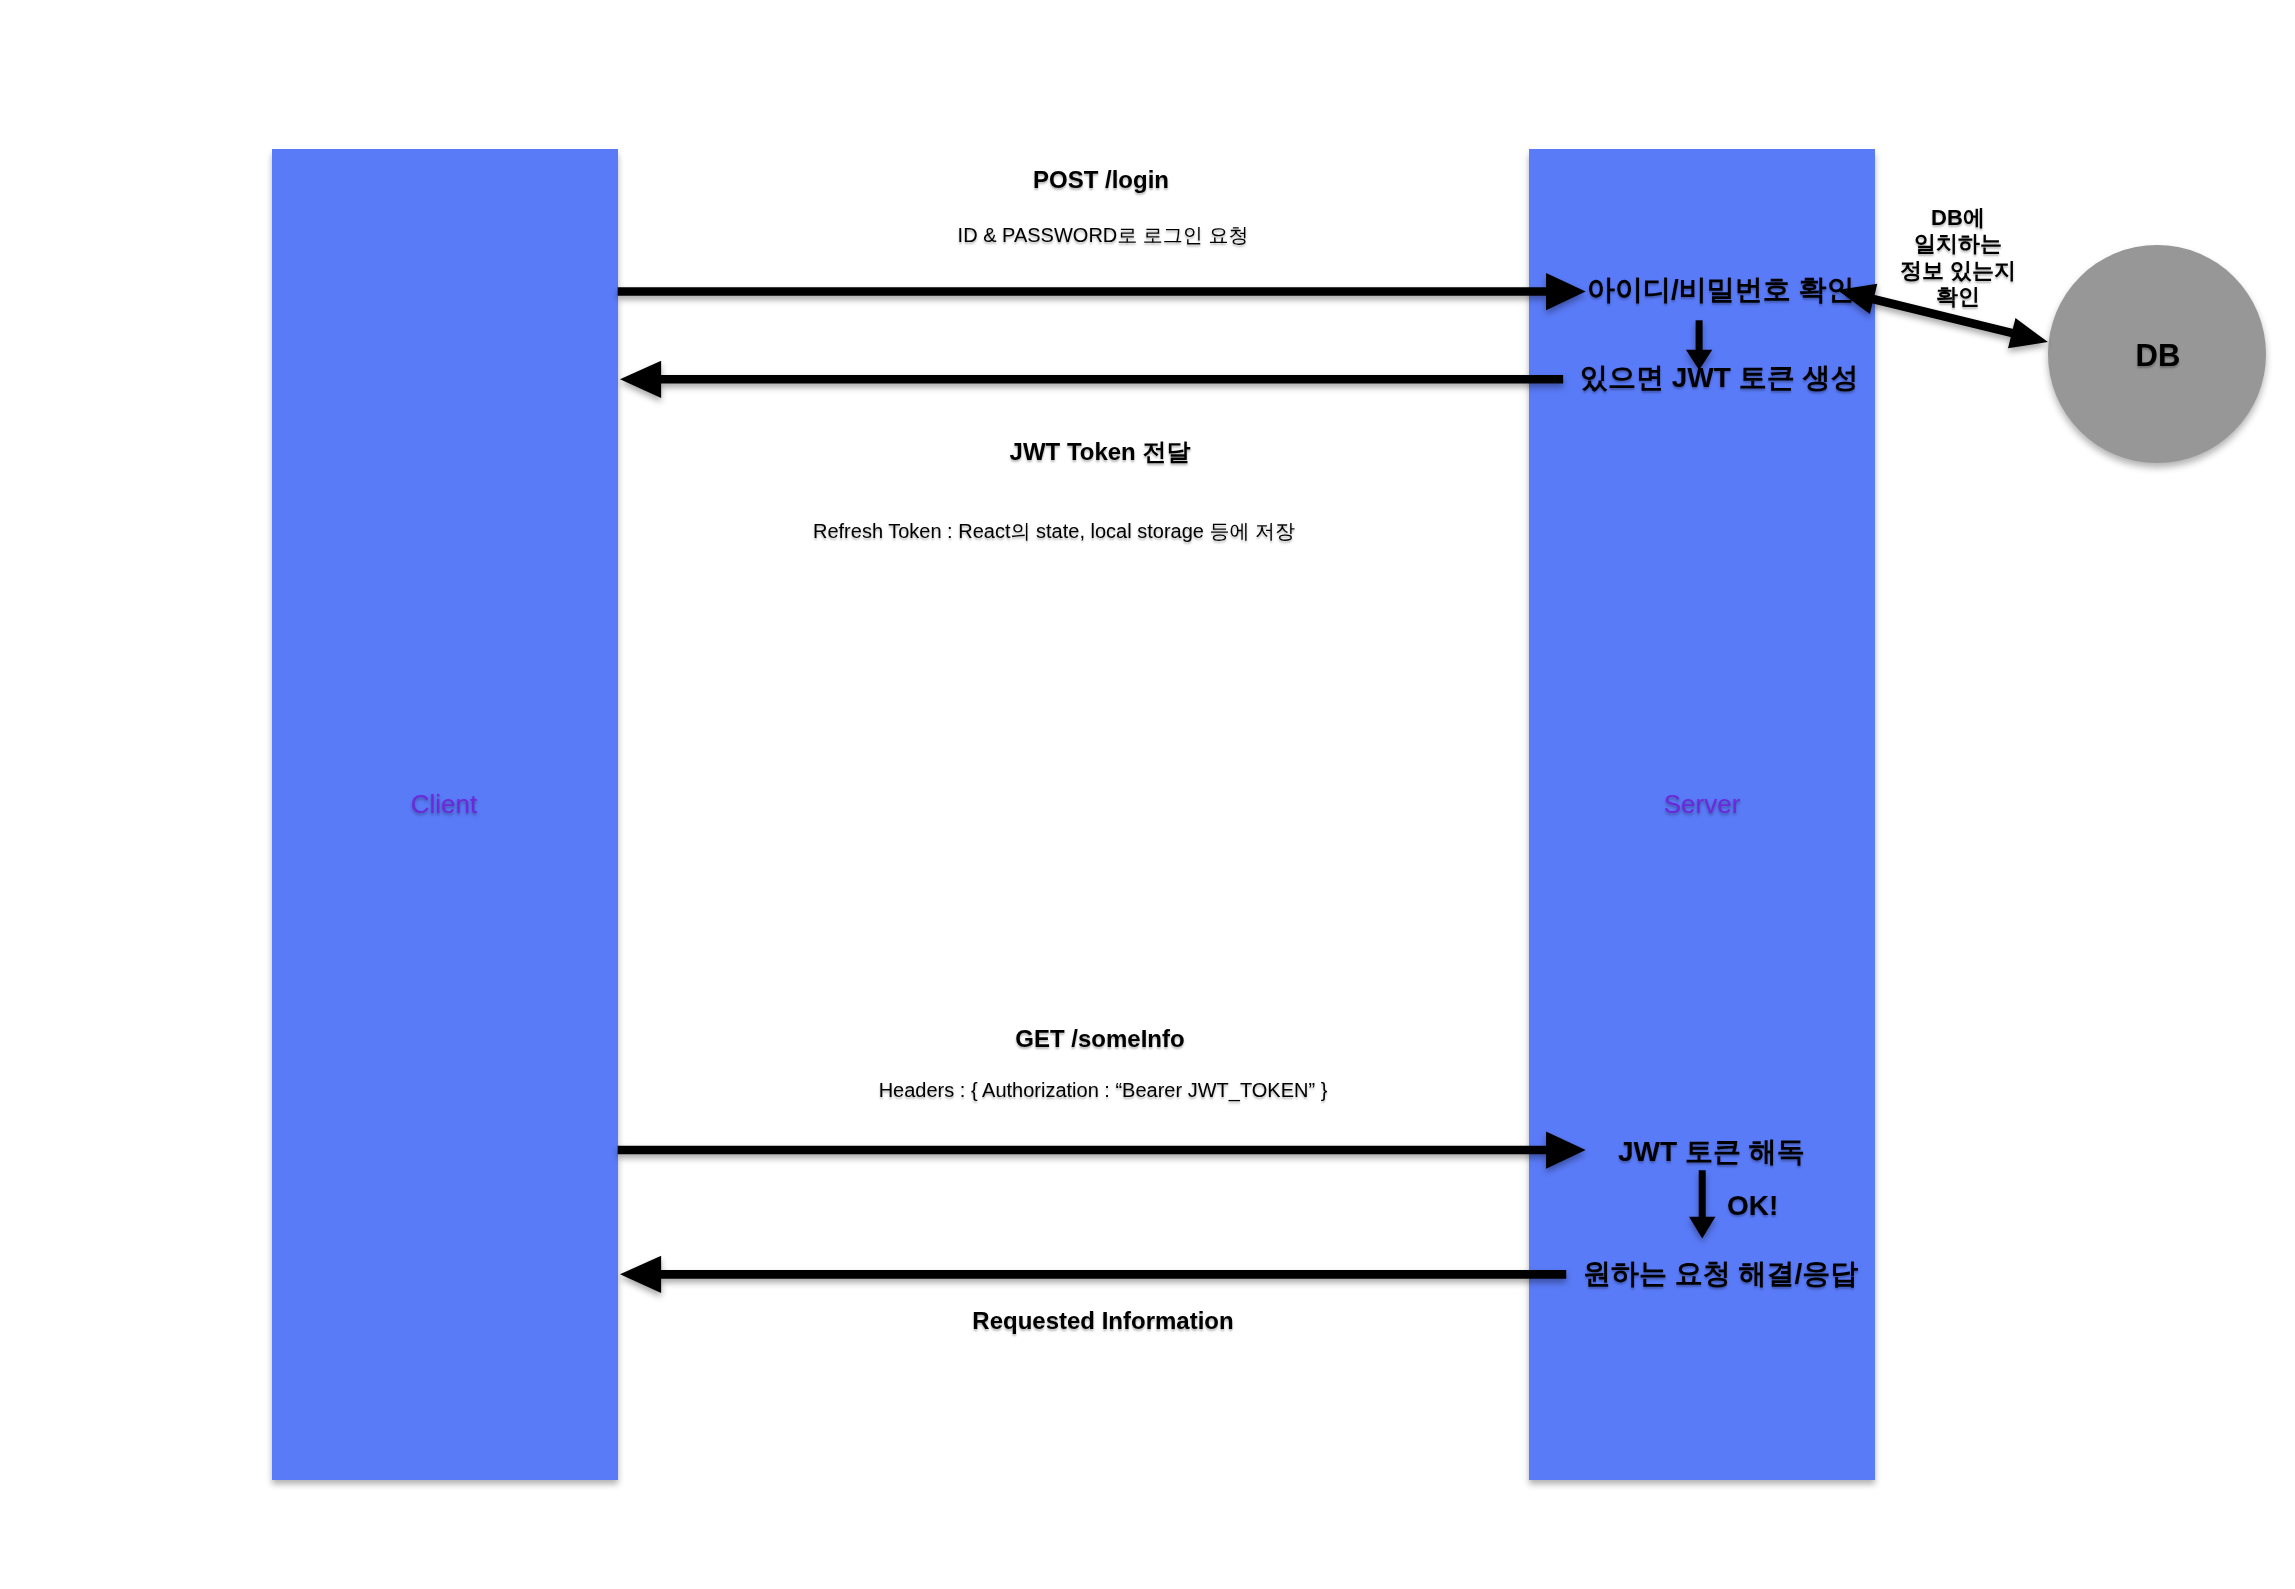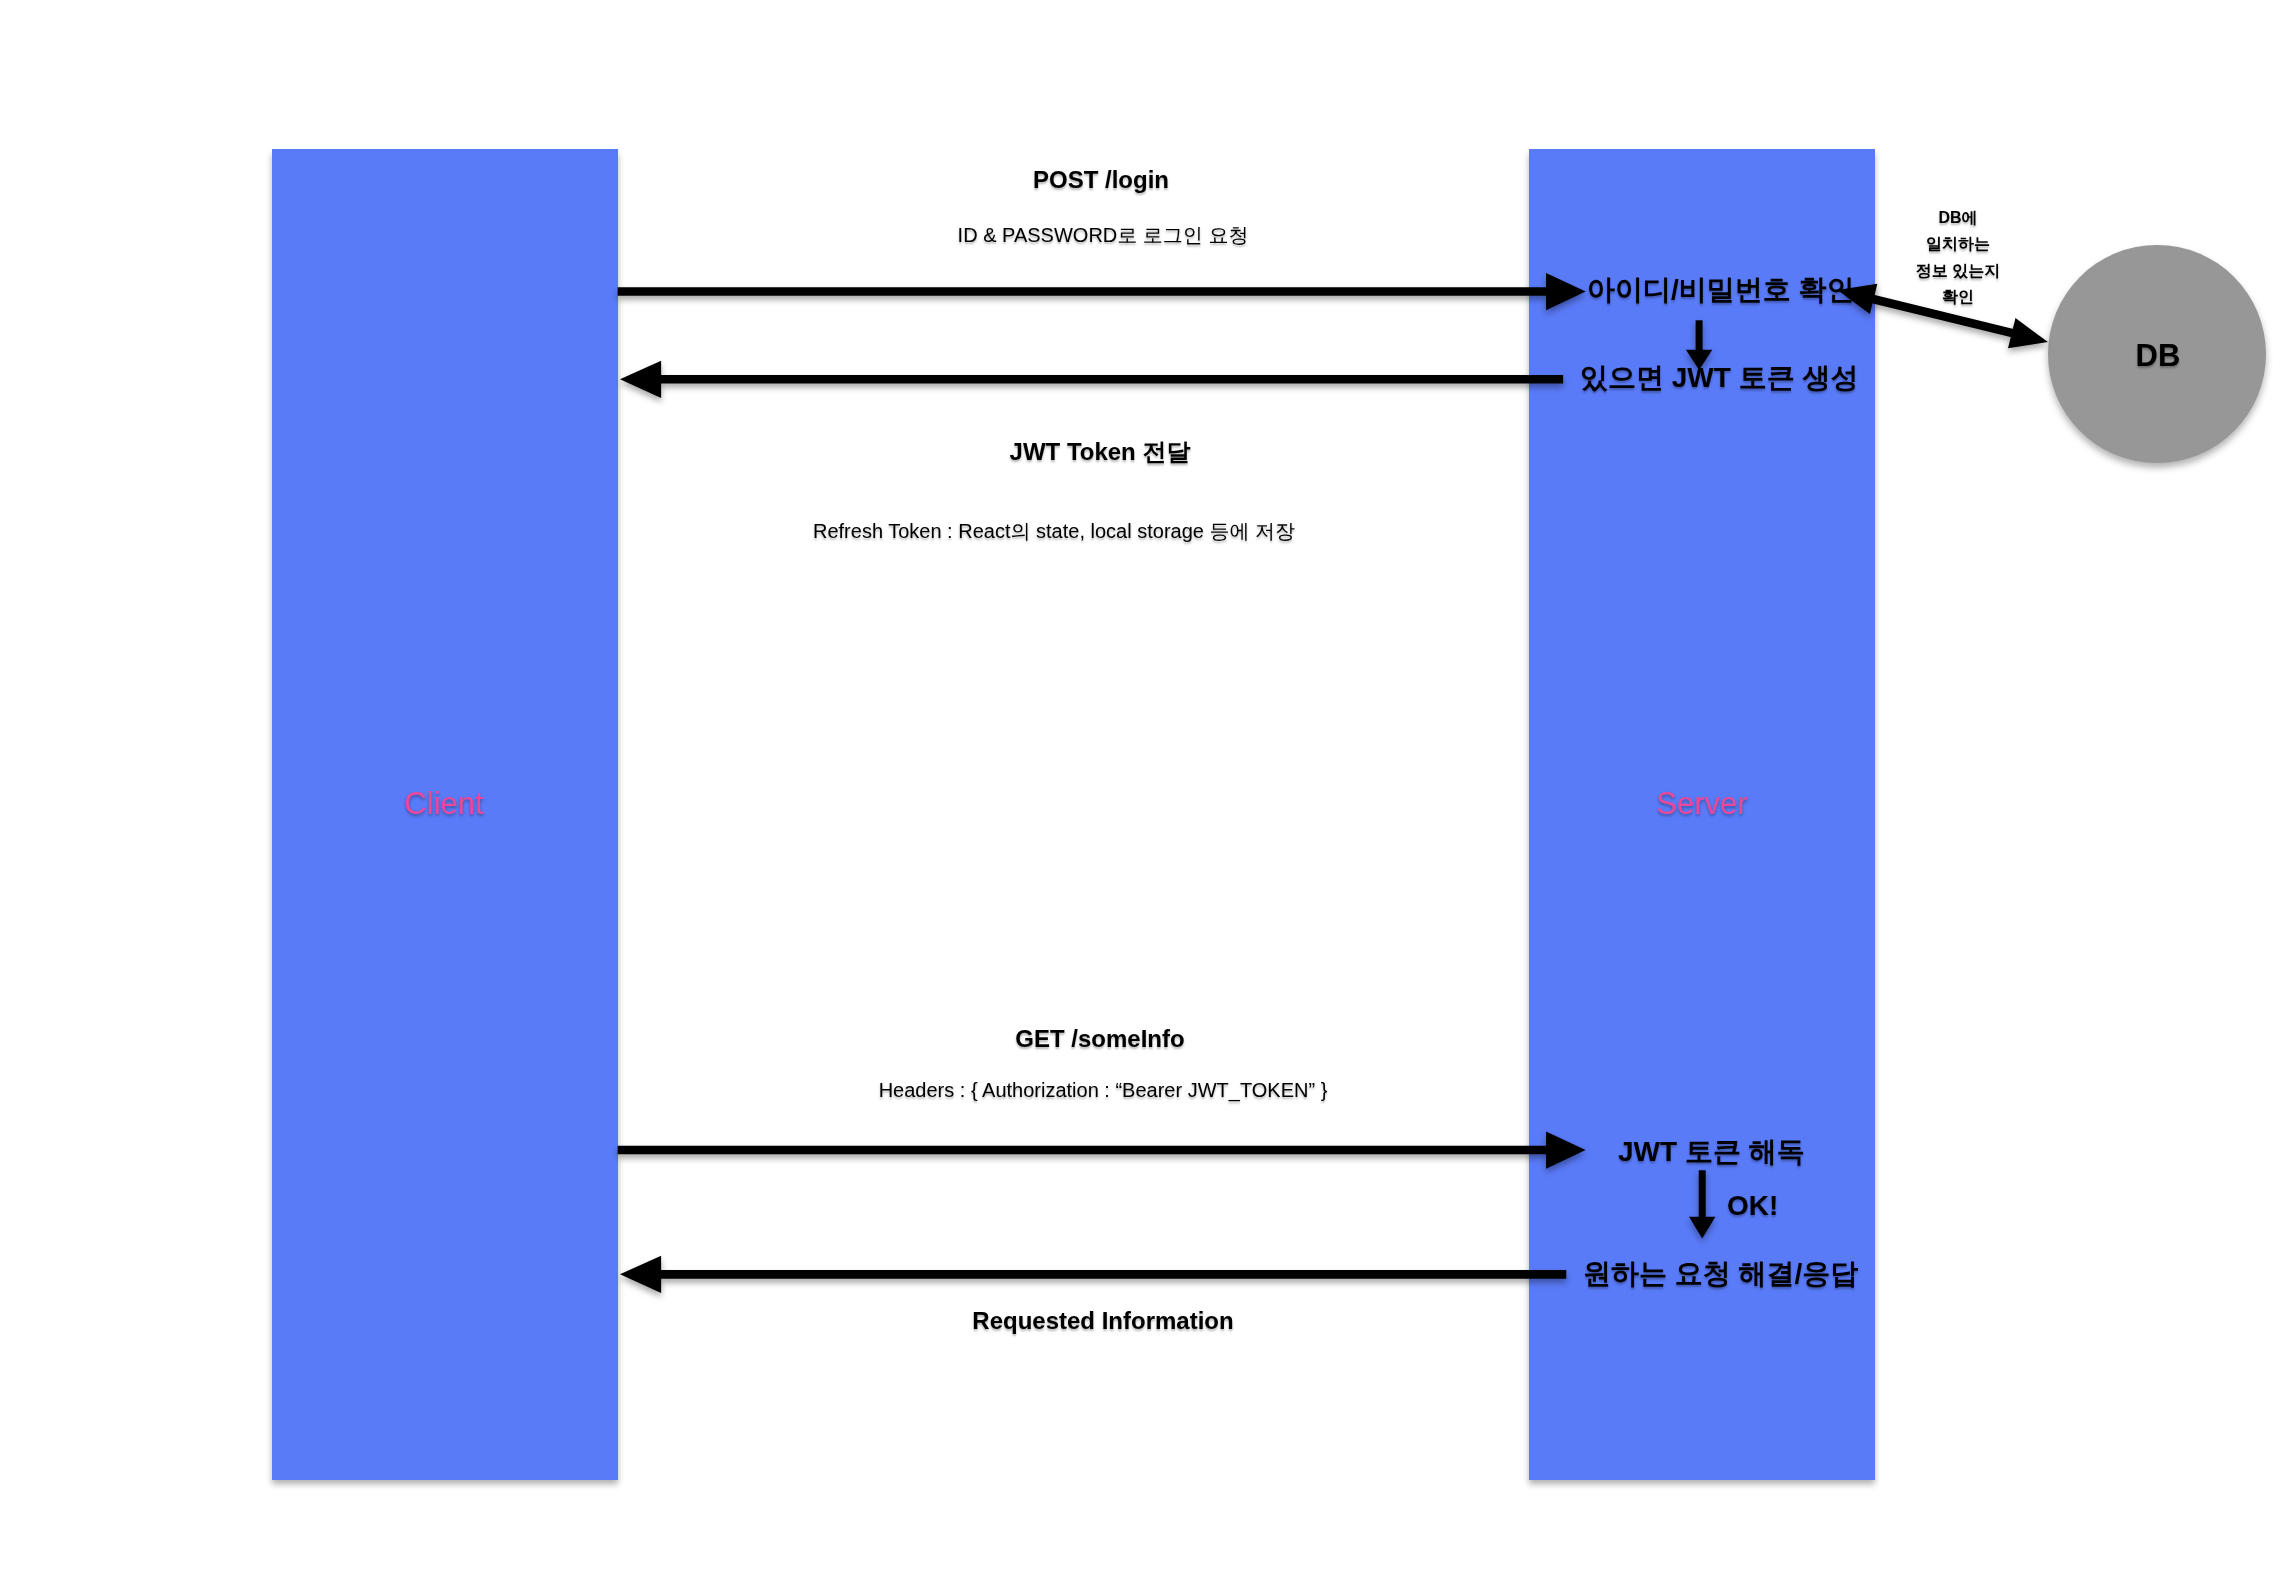--- a/index.html
+++ b/index.html
@@ -36,27 +36,27 @@
   }
   .lbl-left{
     position:absolute;
     transform:translateY(-50%);
     white-space:nowrap;
     text-shadow:0 2.3px 2.3px rgba(0,0,0,0.30);
   }
   .t-title{font-size:24px;font-weight:bold;}
   .t-body{font-size:20px;font-weight:normal;}
   .t-step{font-size:28px;font-weight:bold;}
-  .t-actor{font-size:31px;color:#ec4899;text-shadow:0 2.3px 3.1px rgba(0,0,0,0.35);}
+  .t-actor{font-size:26px;color:#6d28d9;text-shadow:0 2.3px 3.1px rgba(0,0,0,0.35);}
   .t-db{font-size:31px;font-weight:bold;}
   .db-note{
     position:absolute;
     transform:translateX(-50%);
     text-align:center;
-    font-size:16px;font-weight:bold;line-height:26.4px;
+    font-size:22px;font-weight:bold;line-height:26.4px;
     white-space:nowrap;
     text-shadow:0 1.6px 2.3px rgba(0,0,0,0.30);
   }
   svg.overlay{position:absolute;left:0;top:0;pointer-events:none;}
   .arrow line{stroke:var(--ink);}
   .arrow polygon{fill:var(--ink);stroke:none;}
   .arrow{filter:drop-shadow(0 5px 4px rgba(0,0,0,0.35));}
 </style>
 </head>
 <body>

